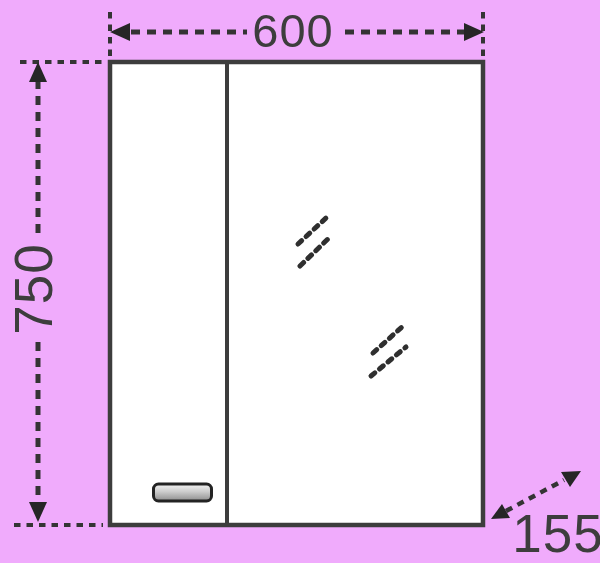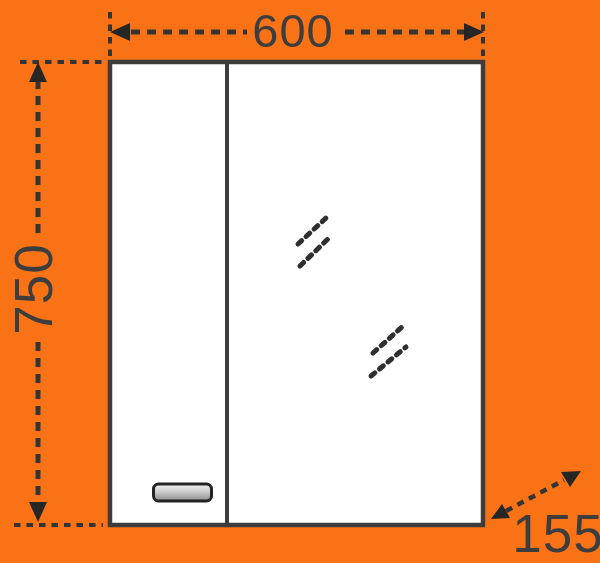--- a/index.html
+++ b/index.html
@@ -5,21 +5,21 @@
 <style>
   html, body {
     margin: 0;
     padding: 0;
     background: #ffffff;
   }
   .stage {
     position: relative;
     width: 600px;
     height: 563px;
-    background: #f97316;
+    background: #f0abfc;
     overflow: hidden;
   }
   svg { display: block; }
 
   .outline {
     fill: #ffffff;
     stroke: #3d3d3d;
     stroke-width: 4.5;
   }
   .solid {

